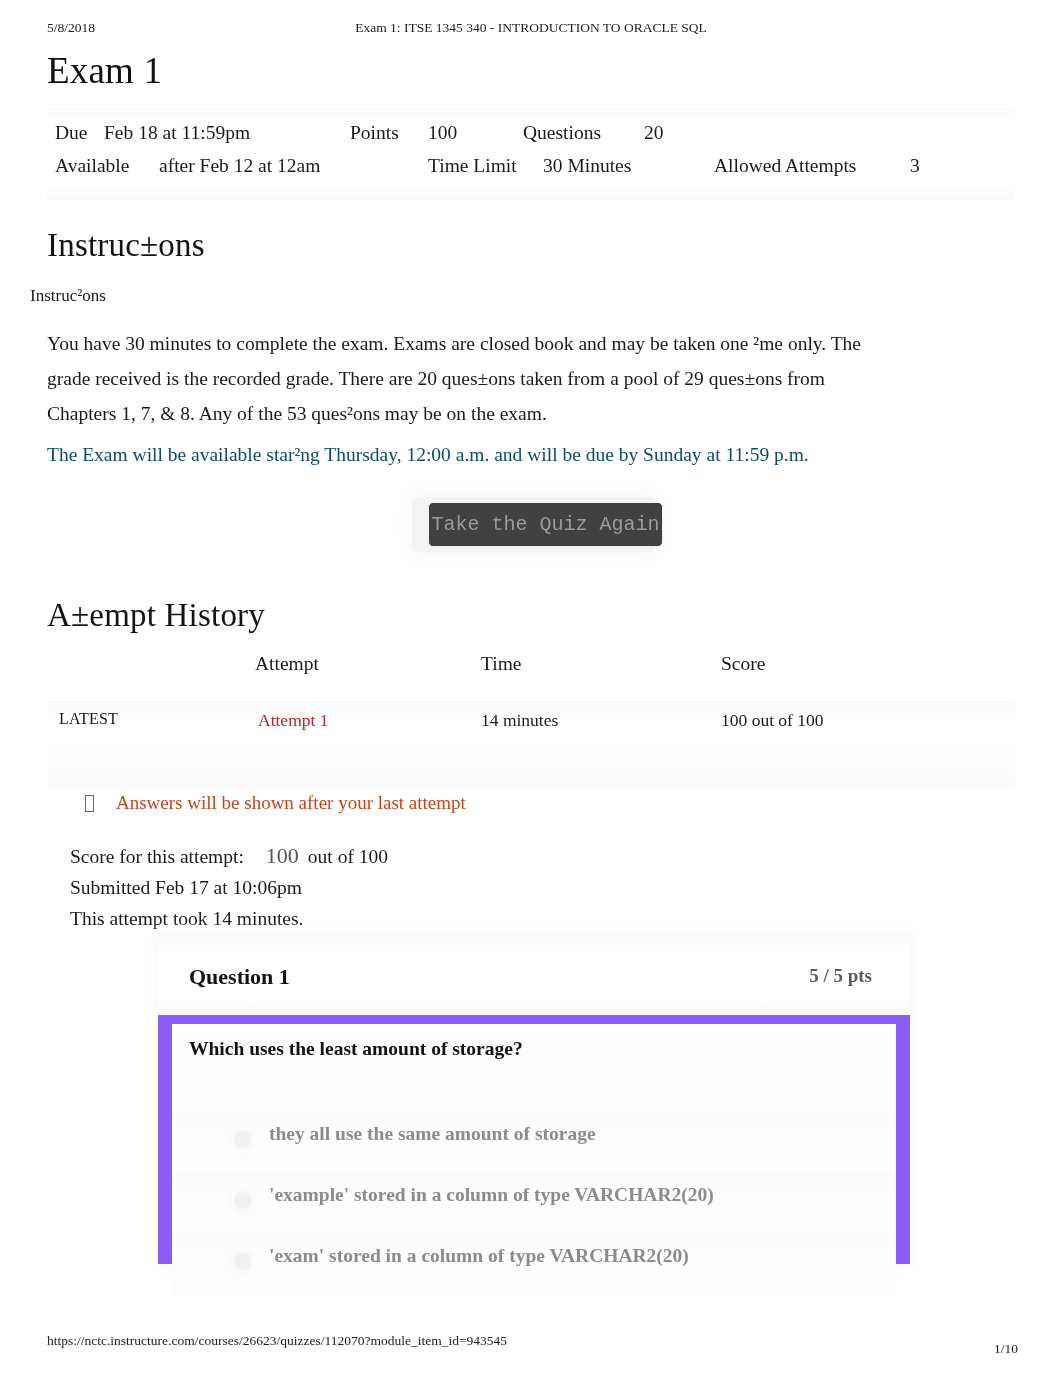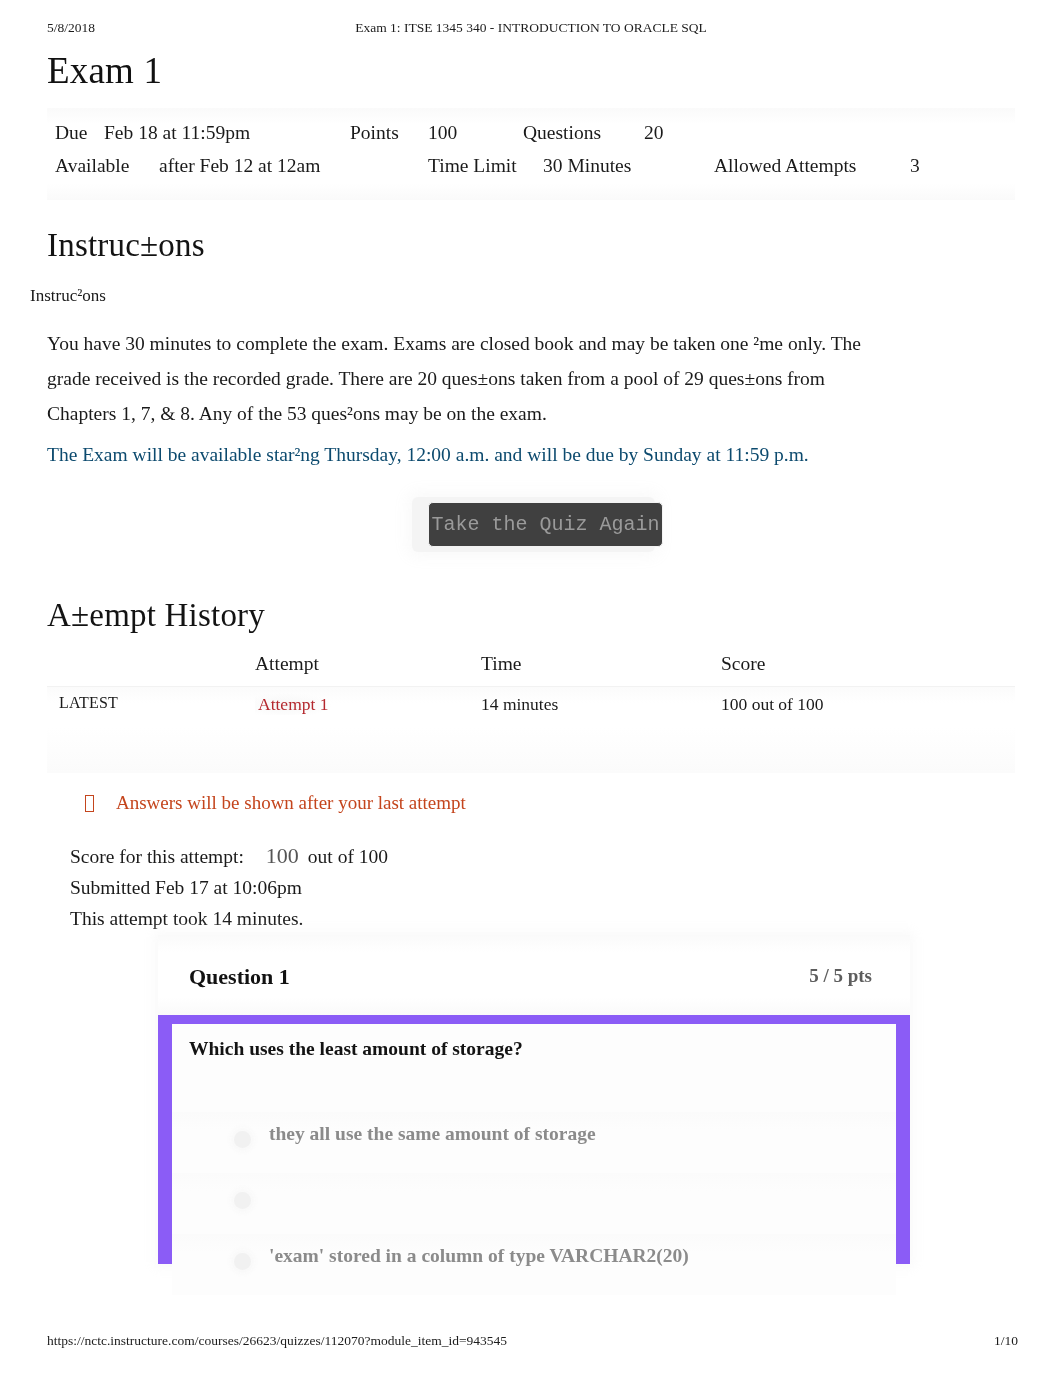--- a/index.html
+++ b/index.html
@@ -178,20 +178,21 @@
     font-size: 19.5px;
     color: #1a1a1a;
   }
   .at-row {
     position: relative;
     height: 41px;
     font-size: 17.5px;
     color: #1a1a1a;
     background: linear-gradient(to bottom, #fbfbfb 0%, #ffffff 40%, #ffffff 100%);
     border-top: 1px solid #f2f2f2;
+    margin-top: 16px;
   }
   .at-tail {
     height: 46px;
     background: linear-gradient(to bottom, #ffffff 0%, #fbfbfb 100%);
   }
   .at-c { position: absolute; top: 7px; white-space: nowrap; }
   .at-head .at-c { top: 5px; }
   .col-kept    { left: 12px; }
   .col-attempt { left: 208px; }
   .col-time    { left: 434px; }
@@ -323,21 +324,21 @@
   }
   .print-footer .pf-url {
     position: absolute;
     left: 47px;
     top: 0;
     white-space: nowrap;
   }
   .print-footer .pf-page {
     position: absolute;
     right: 44px;
-    top: 0;
+    top: 8px;
     white-space: nowrap;
   }
 </style>
 </head>
 <body>
 
 <div class="print-header">
   <span class="ph-date">5/8/2018</span>
   <span class="ph-title">Exam 1: ITSE 1345 340 - INTRODUCTION TO ORACLE SQL</span>
 </div>
@@ -409,20 +410,21 @@
     </div>
     <div class="q-body">
       <div class="q-prompt">Which uses the least amount of storage?</div>
       <div class="answers">
         <div class="answer-row">
           <span class="answer-radio"></span>
           <span class="answer-text">they all use the same amount of storage</span>
         </div>
         <div class="answer-row">
           <span class="answer-radio"></span>
+          <span class="answer-text">'example' stored in a column of type VARCHAR2(20)</span>
         </div>
         <div class="answer-row">
           <span class="answer-radio"></span>
           <span class="answer-text">'exam' stored in a column of type VARCHAR2(20)</span>
         </div>
       </div>
     </div>
   </div>
 
 </div>

